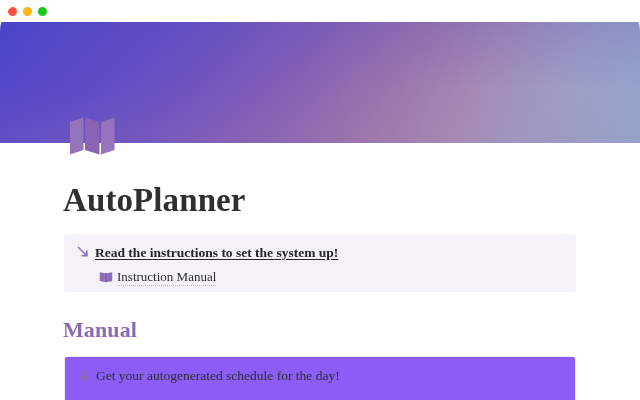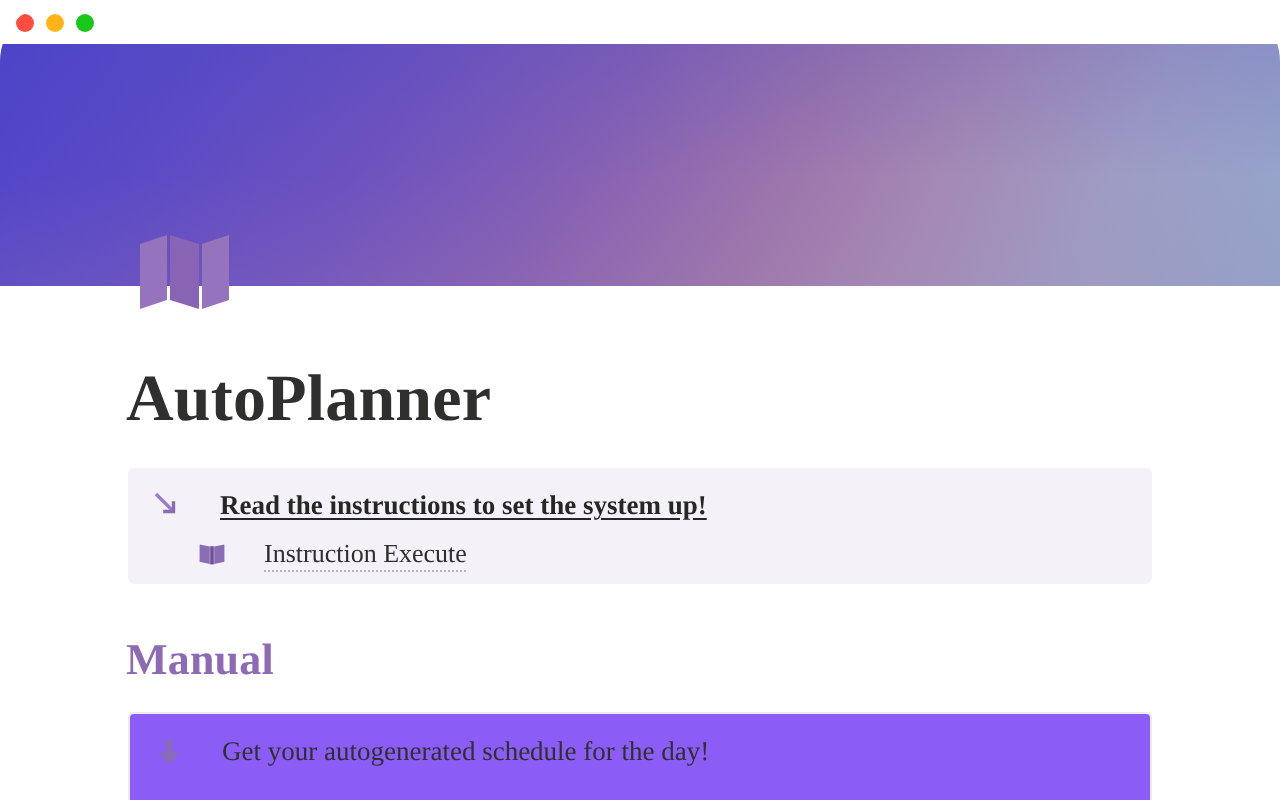--- a/index.html
+++ b/index.html
@@ -129,21 +129,21 @@
     height: 56px;
     background: #8b5cf6;
     border: 1px solid #eceaee;
     border-bottom: none;
     padding: 10px 14px 10px 12px;
   }
 
   .callout-row {
     display: flex;
     align-items: flex-start;
-    gap: 19px;
+    gap: 4px;
   }
   .callout-row + .callout-row {
     margin-top: 7px;
     padding-left: 22px;
   }
 
   .icon-slot {
     flex: 0 0 auto;
     width: 15px;
     height: 17px;
@@ -232,21 +232,21 @@
         <span class="callout-heading">Read the instructions to set the system up!</span>
       </div>
       <div class="callout-row">
         <span class="icon-slot">
           <svg width="14" height="12" viewBox="0 0 14 12" xmlns="http://www.w3.org/2000/svg">
             <path d="M0.8 1.2 L5.9 2.3 L5.9 11 L0.8 9.9 Z" fill="#8a6bb5"></path>
             <path d="M13.2 1.2 L8.1 2.3 L8.1 11 L13.2 9.9 Z" fill="#8a6bb5"></path>
             <rect x="6.1" y="2.1" width="1.8" height="9.1" fill="#6f4f9c"></rect>
           </svg>
         </span>
-        <span class="page-link">Instruction Execute</span>
+        <span class="page-link">Instruction Manual</span>
       </div>
     </div>
 
     <h2 class="section-heading">Manual</h2>
 
     <div class="callout outlined">
       <div class="callout-row">
         <span class="icon-slot">
           <svg width="13" height="14" viewBox="0 0 13 14" xmlns="http://www.w3.org/2000/svg">
             <rect x="4.9" y="0.8" width="3.2" height="7.6" fill="#8a6bb5"></rect>

